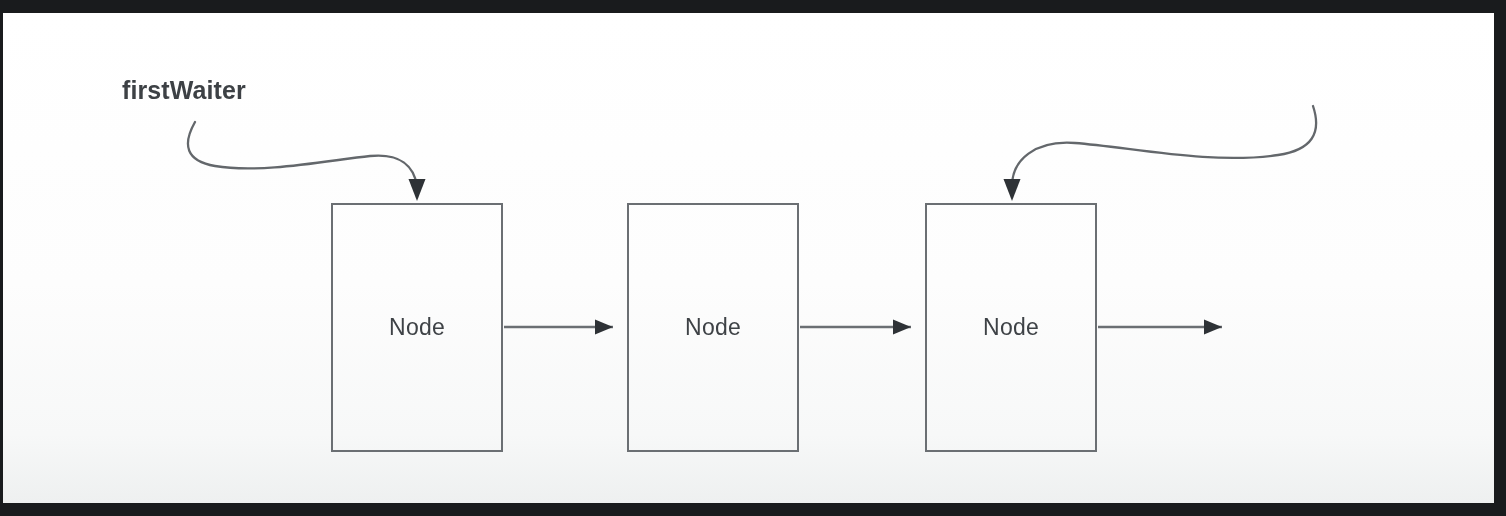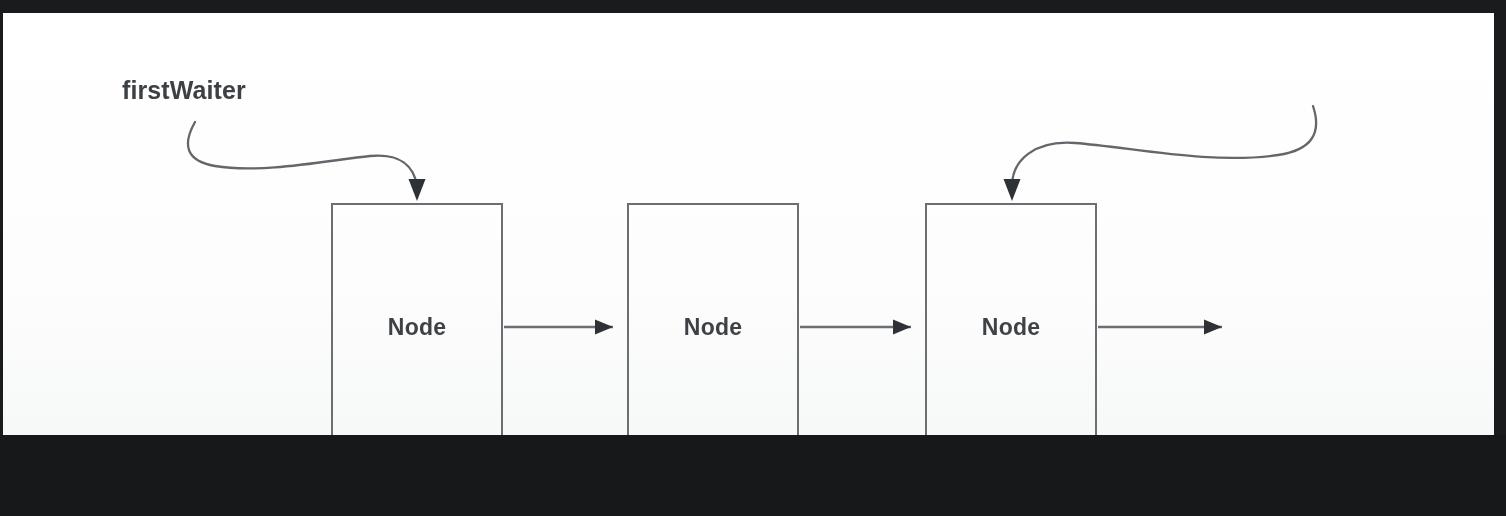--- a/index.html
+++ b/index.html
@@ -6,21 +6,21 @@
     margin: 0;
     padding: 0;
     background: #16181a;
   }
   body {
     font-family: "Liberation Sans", sans-serif;
   }
   #stage {
     position: relative;
     width: 1506px;
-    height: 435px;
+    height: 516px;
     overflow: hidden;
     background: #7dd3fc;
   }
   
   .bar {
     position: absolute;
     background: #191b1d;
   }
   .bar-top    { left: 0;    top: 0;    width: 1506px; height: 13px; }
   .bar-bottom { left: 0;    top: 503px; width: 1506px; height: 13px; }
@@ -45,21 +45,21 @@
     position: absolute;
     box-sizing: border-box;
     border: 2px solid #6b6f73;
     background: transparent;
     display: flex;
     align-items: center;
     justify-content: center;
   }
   .node-label {
     font-size: 23px;
-    font-weight: bold;
+    font-weight: normal;
     color: #3e4246;
     letter-spacing: 0.2px;
     user-select: none;
   }
 
   .ptr-label {
     position: absolute;
     font-size: 25px;
     font-weight: bold;
     color: #3d4145;

